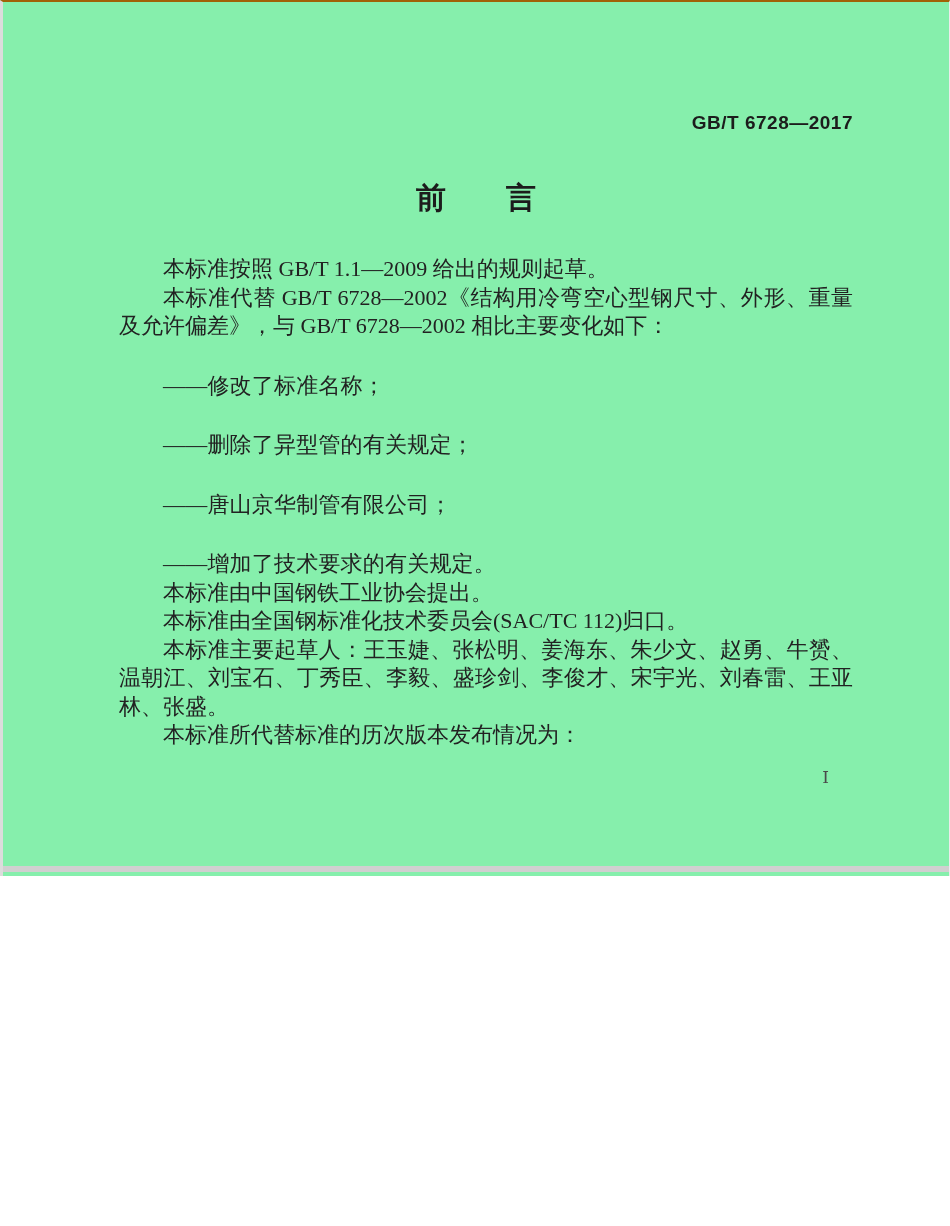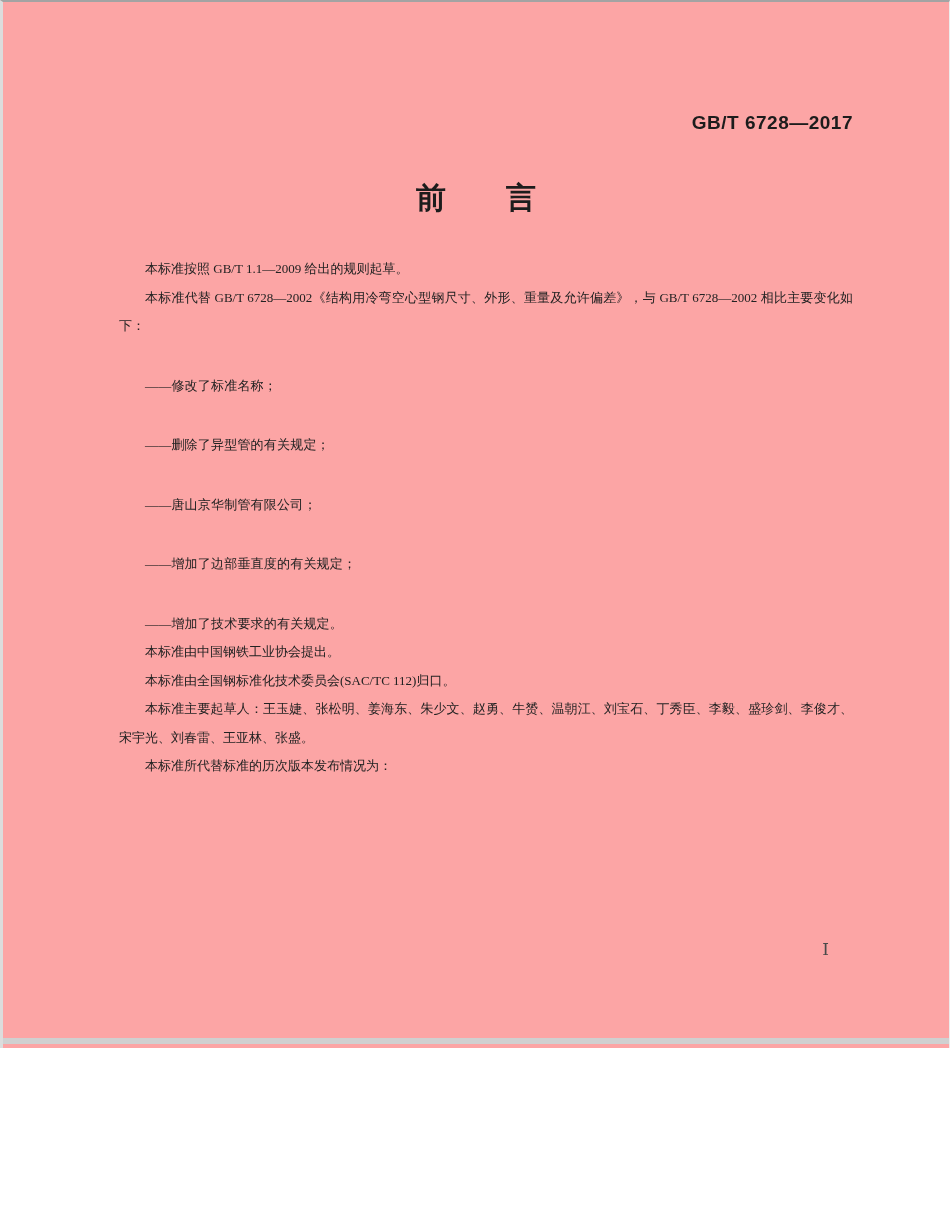--- a/index.html
+++ b/index.html
@@ -3,23 +3,23 @@
 <meta charset="utf-8">
 <style>
   html, body {
     margin: 0;
     padding: 0;
     background: #ffffff;
   }
   .page {
     position: relative;
     width: 950px;
-    height: 1048px;
-    background: #fca5a5;
-    border-top: 2px solid #a3a3a3;
+    height: 876px;
+    background: #86efac;
+    border-top: 2px solid #a16207;
     border-left: 3px solid #dcdcdc;
     border-right: 1px solid #ececec;
     box-sizing: border-box;
     overflow: hidden;
     font-family: "Liberation Serif", "DejaVu Serif", serif;
     color: #1f1f1f;
   }
   .doc-number {
     padding-top: 110px;
     margin-right: 96px;
@@ -34,21 +34,21 @@
     margin-top: 44px;
     text-align: center;
     font-family: "Liberation Sans", "DejaVu Sans", sans-serif;
     font-weight: bold;
     font-size: 30px;
     color: #1c1c1c;
     white-space: pre;
   }
   .content {
     margin: 36px 96px 0 116px;
-    font-size: 13px;
+    font-size: 22px;
     line-height: 28.5px;
     text-align: justify;
     color: #222222;
   }
   .content p {
     margin: 0;
     padding: 0;
   }
   .content p.indent {
     text-indent: 2em;
@@ -85,21 +85,20 @@
   <div class="doc-number">GB/T 6728—2017</div>
 
   <h1 class="fore-title">前　　言</h1>
 
   <div class="content">
       <p class="indent">本标准按照 GB/T 1.1—2009 给出的规则起草。</p>
       <p class="indent">本标准代替 GB/T 6728—2002《结构用冷弯空心型钢尺寸、外形、重量及允许偏差》，与 GB/T 6728—2002 相比主要变化如下：</p>
       <p class="dash">——修改了标准名称；</p>
       <p class="dash">——删除了异型管的有关规定；</p>
       <p class="dash">——唐山京华制管有限公司；</p>
-      <p class="dash">——增加了边部垂直度的有关规定；</p>
       <p class="dash">——增加了技术要求的有关规定。</p>
       <p class="indent">本标准由中国钢铁工业协会提出。</p>
       <p class="indent">本标准由全国钢标准化技术委员会(SAC/TC 112)归口。</p>
       <p class="indent">本标准主要起草人：王玉婕、张松明、姜海东、朱少文、赵勇、牛赟、温朝江、刘宝石、丁秀臣、李毅、盛珍剑、李俊才、宋宇光、刘春雷、王亚林、张盛。</p>
       <p class="indent">本标准所代替标准的历次版本发布情况为：</p>
     </div>
 
   <div class="page-number">Ⅰ</div>
 
   <div class="page-edge-shadow"></div>

